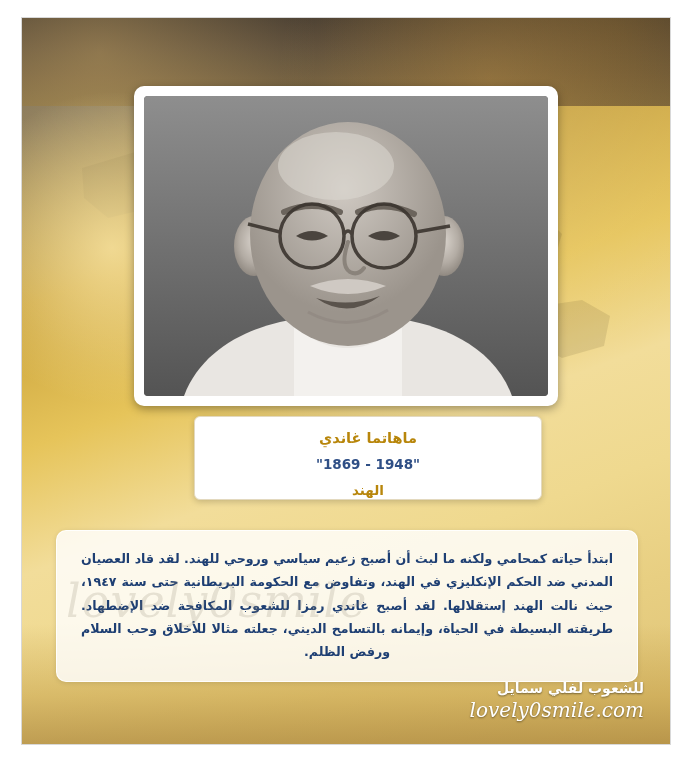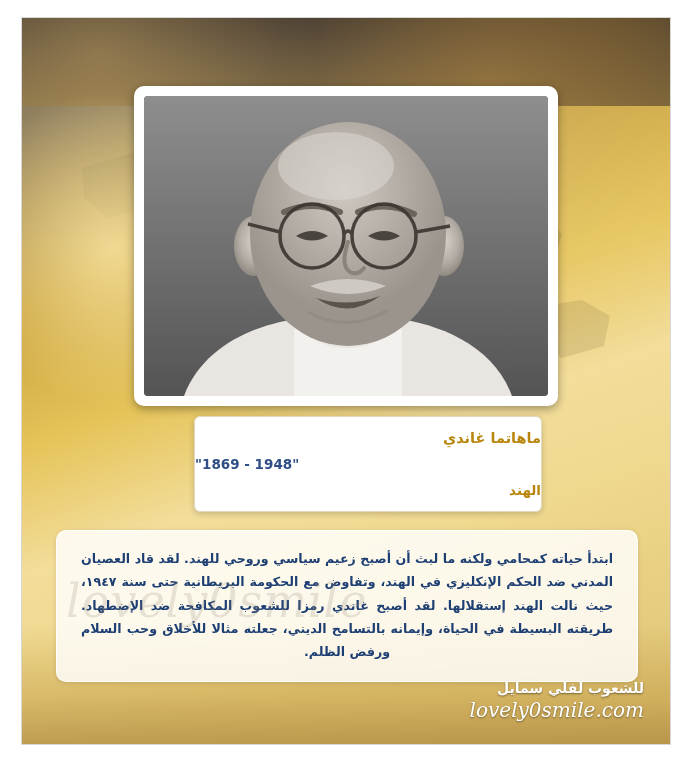--- a/index.html
+++ b/index.html
@@ -108,26 +108,27 @@
     background: #6f6f6f;
     position: relative;
   }
 
   
   .nameplate {
     position: absolute;
     left: 172px;
     top: 398px;
     width: 348px;
-    height: 96px;
+    height: 84px;
     background: #ffffff;
     border: 1px solid #e3d9bf;
     border-radius: 6px;
     box-shadow: 0 2px 6px rgba(0,0,0,0.18);
     z-index: 5;
+    text-align: center;
     box-sizing: border-box;
     padding-top: 13px;
   }
   .nameplate .nm {
     color: #b8860b;
     font-size: 14.5px;
     font-weight: bold;
     line-height: 1.2;
   }
   .nameplate .yr {

